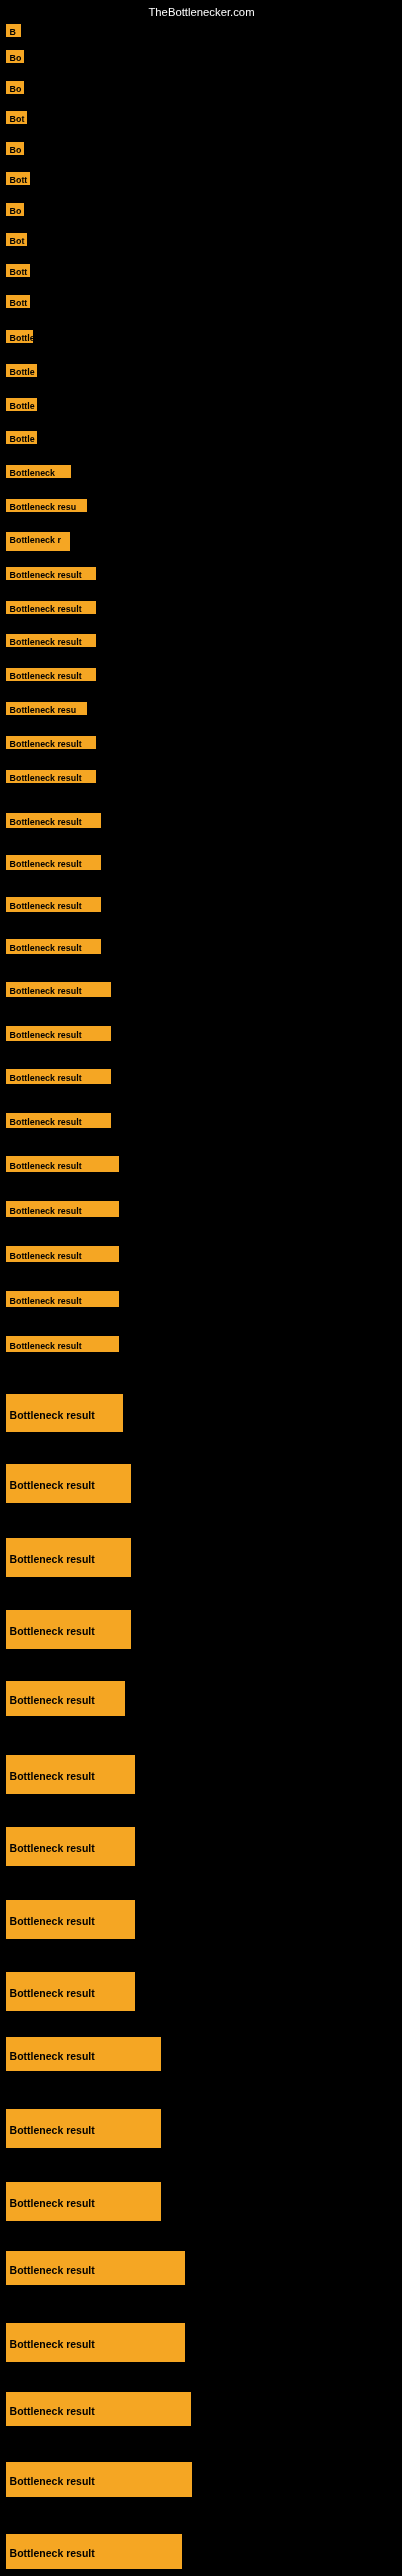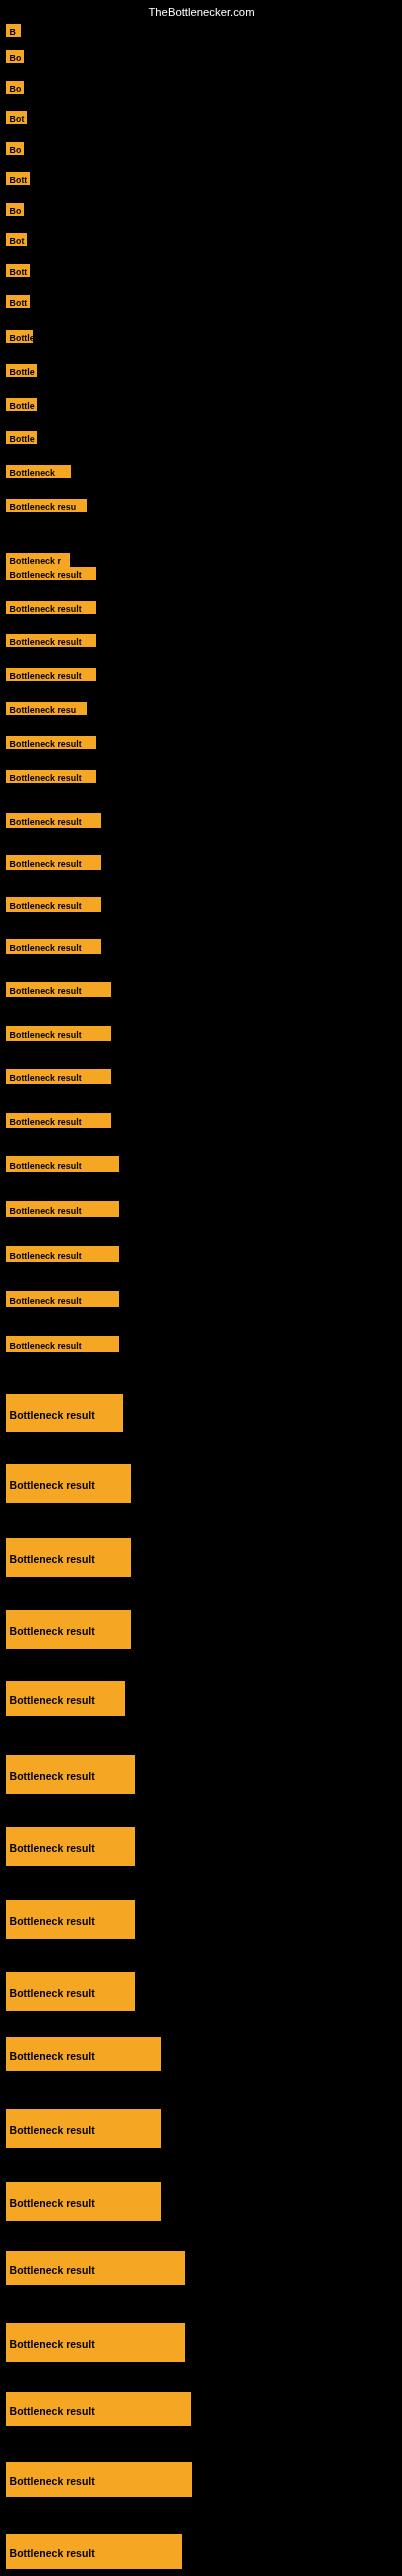--- a/index.html
+++ b/index.html
@@ -50,21 +50,21 @@
     <div class="label-item" style="top: 203px; width: 17.7px; height: 13px; font-size: 8.9px; line-height: 13px;">Bo</div>
     <div class="label-item" style="top: 233px; width: 21px; height: 13px; font-size: 8.9px; line-height: 13px;">Bot</div>
     <div class="label-item" style="top: 264px; width: 24px; height: 13px; font-size: 8.9px; line-height: 13px;">Bott</div>
     <div class="label-item" style="top: 295px; width: 24px; height: 13px; font-size: 8.9px; line-height: 13px;">Bott</div>
     <div class="label-item" style="top: 330px; width: 27px; height: 13px; font-size: 8.9px; line-height: 13px;">Bottle</div>
     <div class="label-item" style="top: 364px; width: 31px; height: 13px; font-size: 8.9px; line-height: 13px;">Bottle</div>
     <div class="label-item" style="top: 398px; width: 31px; height: 13px; font-size: 8.9px; line-height: 13px;">Bottle</div>
     <div class="label-item" style="top: 431px; width: 31px; height: 13px; font-size: 8.9px; line-height: 13px;">Bottle</div>
     <div class="label-item" style="top: 465px; width: 65px; height: 13px; font-size: 8.9px; line-height: 13px;">Bottleneck</div>
     <div class="label-item" style="top: 499px; width: 81px; height: 13px; font-size: 8.9px; line-height: 13px;">Bottleneck resu</div>
-    <div class="label-item" style="top: 553px; width: 64px; height: 19px; font-size: 8.9px; line-height: 13px;">Bottleneck r</div>
+    <div class="label-item" style="top: 532px; width: 64px; height: 19px; font-size: 8.9px; line-height: 13px;">Bottleneck r</div>
     <div class="label-item" style="top: 567px; width: 90px; height: 13px; font-size: 8.9px; line-height: 13px;">Bottleneck result</div>
     <div class="label-item" style="top: 601px; width: 90px; height: 13px; font-size: 8.9px; line-height: 13px;">Bottleneck result</div>
     <div class="label-item" style="top: 634px; width: 90px; height: 13px; font-size: 8.9px; line-height: 13px;">Bottleneck result</div>
     <div class="label-item" style="top: 668px; width: 90px; height: 13px; font-size: 8.9px; line-height: 13px;">Bottleneck result</div>
     <div class="label-item" style="top: 702px; width: 81px; height: 13px; font-size: 8.9px; line-height: 13px;">Bottleneck resu</div>
     <div class="label-item" style="top: 736px; width: 90px; height: 13px; font-size: 8.9px; line-height: 13px;">Bottleneck result</div>
     <div class="label-item" style="top: 770px; width: 90px; height: 13px; font-size: 8.9px; line-height: 13px;">Bottleneck result</div>
     <div class="label-item" style="top: 813px; width: 95px; height: 14.5px; font-size: 8.9px; line-height: 14.5px;">Bottleneck result</div>
     <div class="label-item" style="top: 855px; width: 95px; height: 14.5px; font-size: 8.9px; line-height: 14.5px;">Bottleneck result</div>
     <div class="label-item" style="top: 897px; width: 95px; height: 14.5px; font-size: 8.9px; line-height: 14.5px;">Bottleneck result</div>

